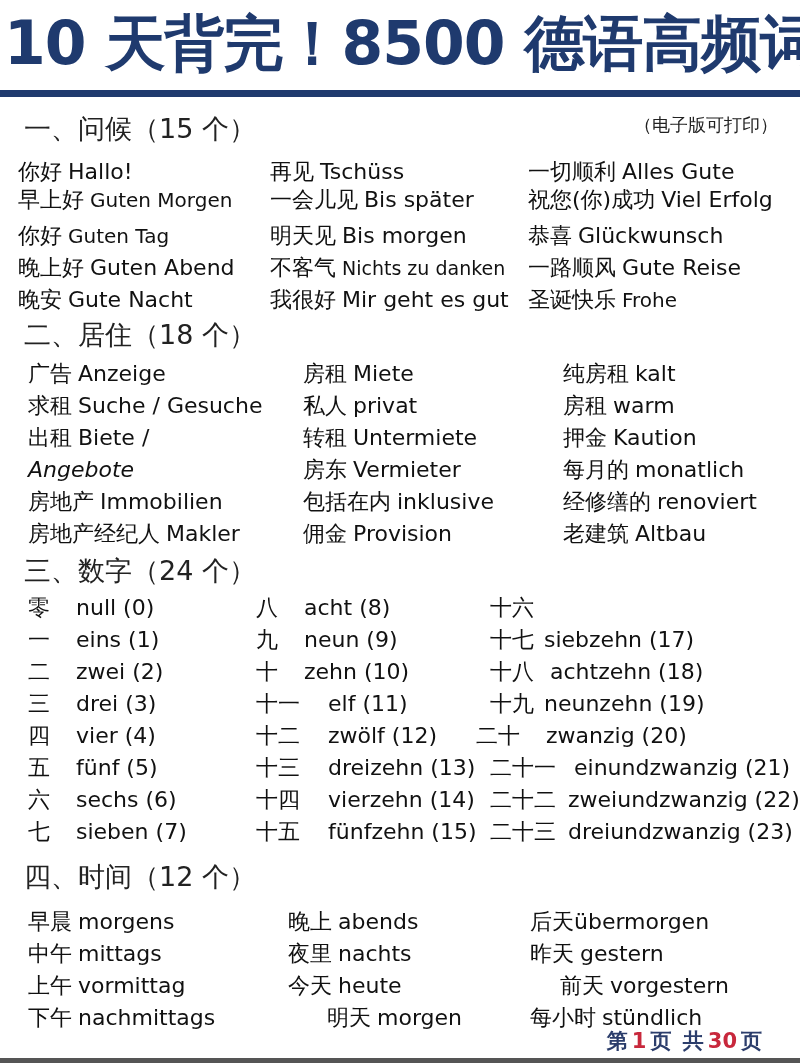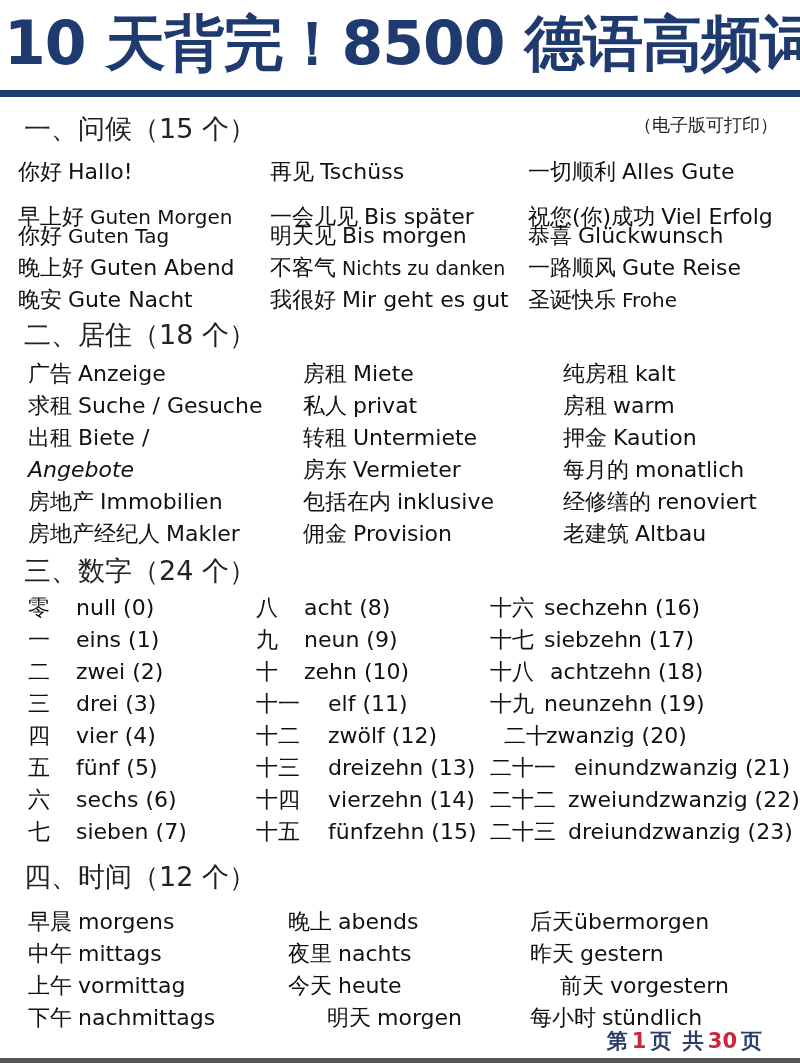--- a/index.html
+++ b/index.html
@@ -57,21 +57,21 @@
 
 <div class="print-note">（电子版可打印）</div>
 
 <div class="section-heading" style="left:24px; top:112px;">一、问候（15 个）</div>
 
 <div class="row" style="top:156px;">
   <div class="cell" style="left:18px;"><span class="zh">你好</span><span class="de">Hallo!</span></div>
   <div class="cell" style="left:270px;"><span class="zh">再见</span><span class="de">Tschüss</span></div>
   <div class="cell" style="left:528px;"><span class="zh">一切顺利</span><span class="de">Alles Gute</span></div>
 </div>
-<div class="row" style="top:201px;">
+<div class="row" style="top:184px;">
   <div class="cell" style="left:18px;"><span class="zh">早上好</span><span class="de" style="font-size:20px;">Guten Morgen</span></div>
   <div class="cell" style="left:270px;"><span class="zh">一会儿见</span><span class="de">Bis später</span></div>
   <div class="cell" style="left:528px;"><span class="zh">祝您(你)成功</span><span class="de">Viel Erfolg</span></div>
 </div>
 <div class="row" style="top:220px;">
   <div class="cell" style="left:18px;"><span class="zh">你好</span><span class="de" style="font-size:20px;">Guten Tag</span></div>
   <div class="cell" style="left:270px;"><span class="zh">明天见</span><span class="de">Bis morgen</span></div>
   <div class="cell" style="left:528px;"><span class="zh">恭喜</span><span class="de">Glückwunsch</span></div>
 </div>
 <div class="row" style="top:252px;">
@@ -119,21 +119,20 @@
 </div>
 
 <div class="section-heading" style="left:24px; top:554px;">三、数字（24 个）</div>
 
 <div class="row" style="top:592px;">
   <span class="num-zh" style="left:28px;">零</span>
     <span class="num-de" style="left:76px;">null (0)</span>
   <span class="num-zh" style="left:256px;">八</span>
     <span class="num-de" style="left:304px;">acht (8)</span>
   <span class="num-zh" style="left:490px;">十六</span>
-    <span class="num-de" style="left:544px;">sechzehn (16)</span>
 </div>
 <div class="row" style="top:624px;">
   <span class="num-zh" style="left:28px;">一</span>
     <span class="num-de" style="left:76px;">eins (1)</span>
   <span class="num-zh" style="left:256px;">九</span>
     <span class="num-de" style="left:304px;">neun (9)</span>
   <span class="num-zh" style="left:490px;">十七</span>
     <span class="num-de" style="left:544px;">siebzehn (17)</span>
 </div>
 <div class="row" style="top:656px;">
@@ -150,21 +149,21 @@
   <span class="num-zh" style="left:256px;">十一</span>
     <span class="num-de" style="left:328px;">elf (11)</span>
   <span class="num-zh" style="left:490px;">十九</span>
     <span class="num-de" style="left:544px;">neunzehn (19)</span>
 </div>
 <div class="row" style="top:720px;">
   <span class="num-zh" style="left:28px;">四</span>
     <span class="num-de" style="left:76px;">vier (4)</span>
   <span class="num-zh" style="left:256px;">十二</span>
     <span class="num-de" style="left:328px;">zwölf (12)</span>
-  <span class="num-zh" style="left:504px;">二十</span>
+  <span class="num-zh" style="left:476px;">二十</span>
     <span class="num-de" style="left:546px;">zwanzig (20)</span>
 </div>
 <div class="row" style="top:752px;">
   <span class="num-zh" style="left:28px;">五</span>
     <span class="num-de" style="left:76px;">fünf (5)</span>
   <span class="num-zh" style="left:256px;">十三</span>
     <span class="num-de" style="left:328px;">dreizehn (13)</span>
   <span class="num-zh" style="left:490px;">二十一</span>
     <span class="num-de" style="left:574px;">einundzwanzig (21)</span>
 </div>

